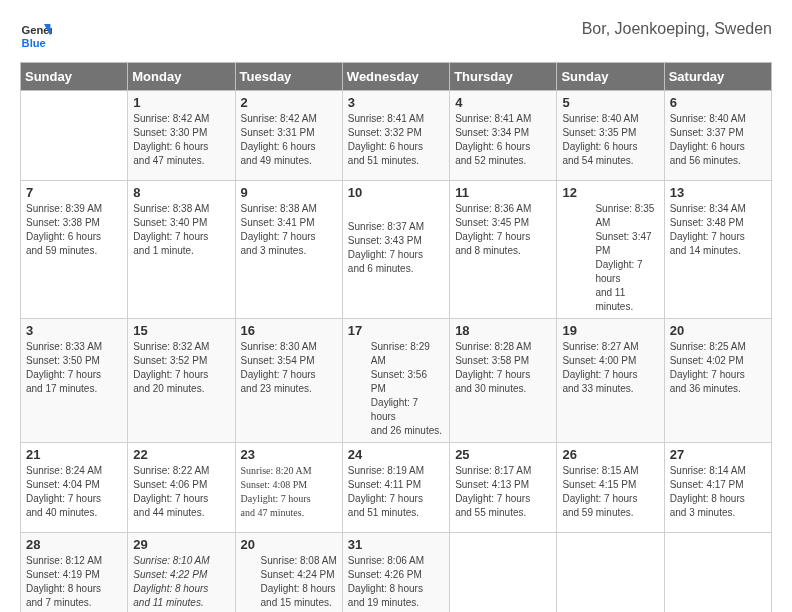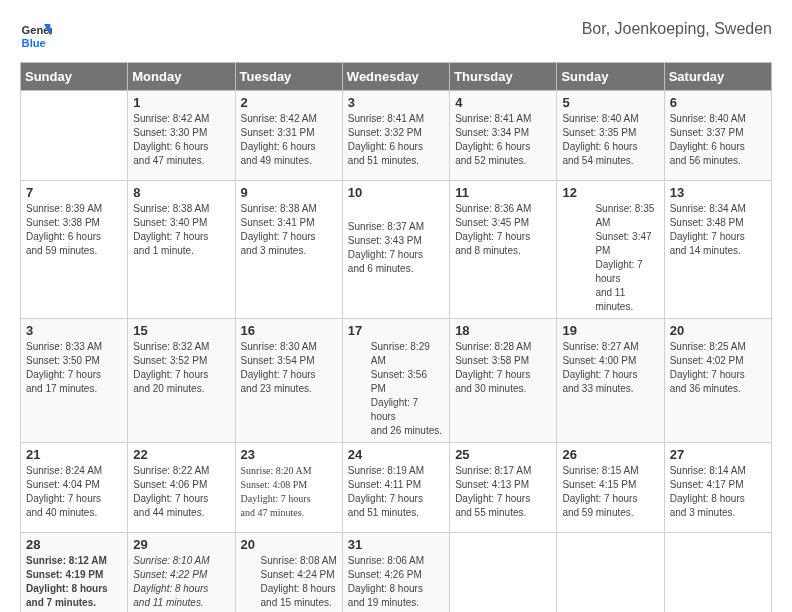--- a/index.html
+++ b/index.html
@@ -302,21 +302,21 @@
           <span class="day-number">27</span>
           <div class="day-info" style="white-space: pre-line;">Sunrise: 8:14 AM
 Sunset: 4:17 PM
 Daylight: 8 hours
 and 3 minutes.</div>
         </td>
       </tr>
       <tr>
         <td>
           <span class="day-number">28</span>
-          <div class="day-info" style="white-space: pre-line; font-weight: bold;">Sunrise: 8:12 AM
+          <div class="day-info" style="white-space: pre-line;">Sunrise: 8:12 AM
 Sunset: 4:19 PM
 Daylight: 8 hours
 and 7 minutes.</div>
         </td>
         <td>
           <span class="day-number">29</span>
           <div class="day-info" style="white-space: pre-line; font-style: italic;">Sunrise: 8:10 AM
 Sunset: 4:22 PM
 Daylight: 8 hours
 and 11 minutes.</div>

